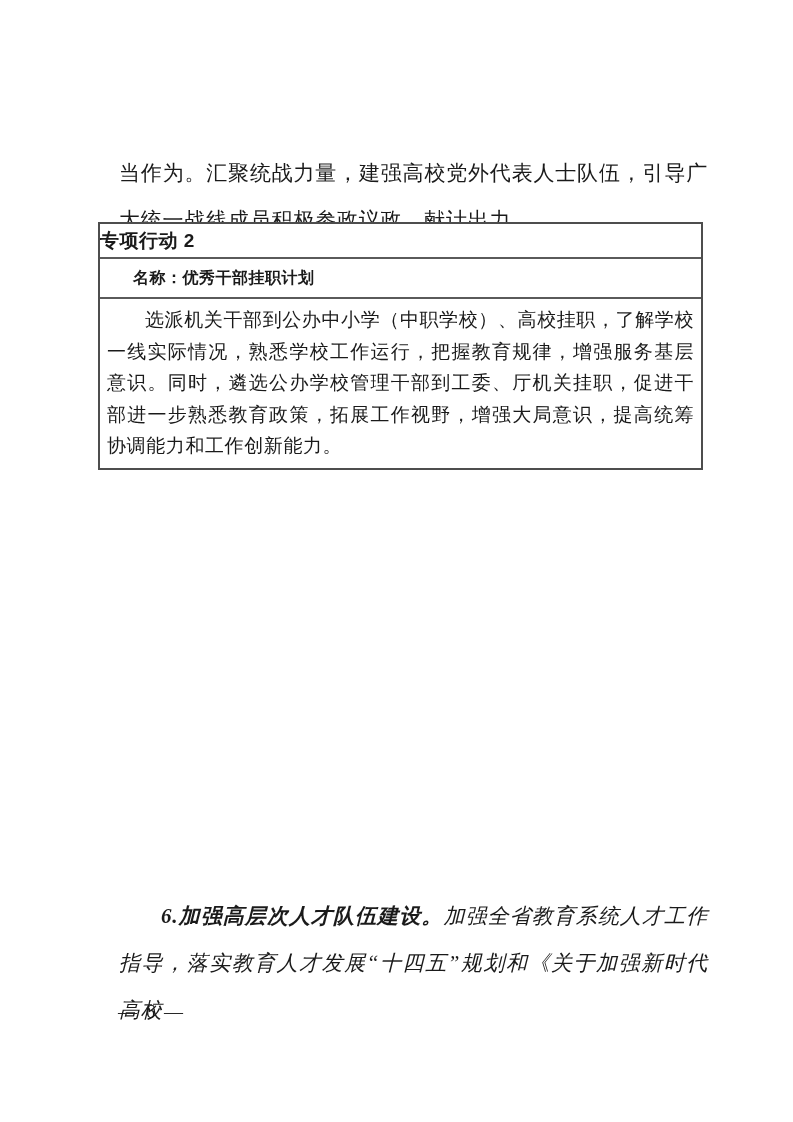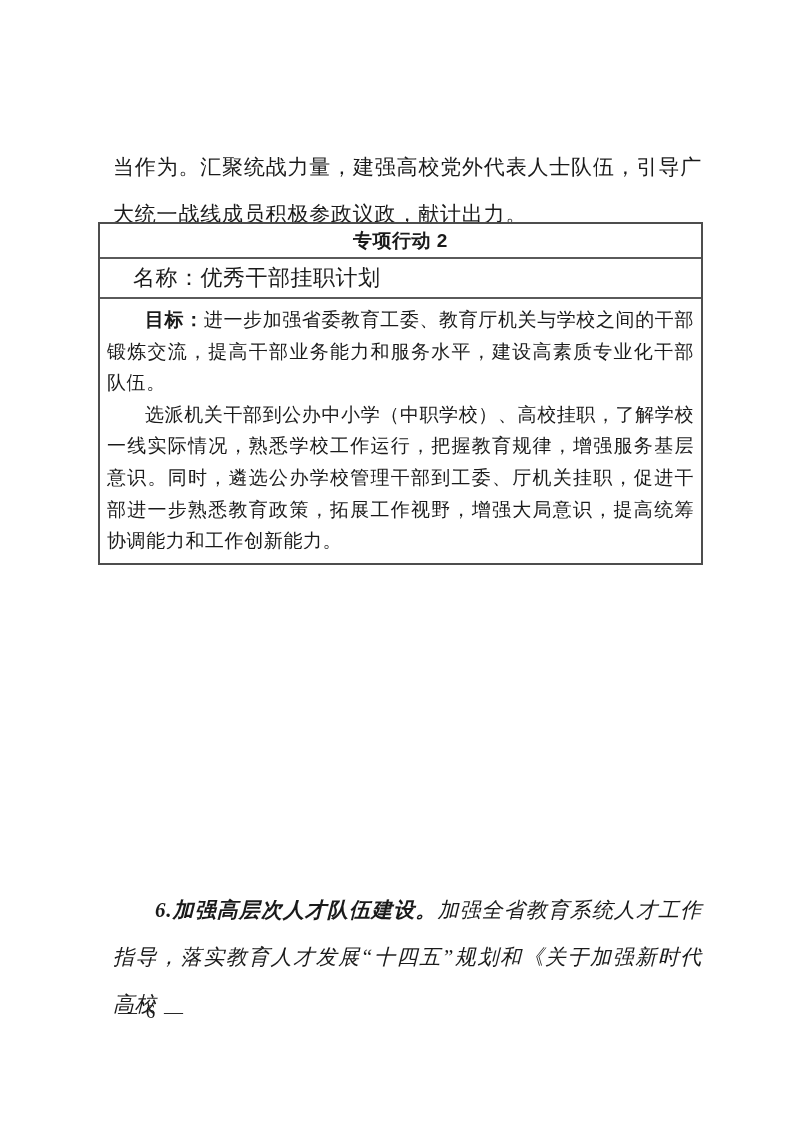--- a/index.html
+++ b/index.html
@@ -14,21 +14,21 @@
     background: #ffffff;
     overflow: hidden;
     font-family: "Liberation Serif", "DejaVu Serif", serif;
     color: #1a1a1a;
   }
   
   .doc-para {
     position: absolute;
     left: 103px;
     width: 589px;
-    margin: 10px;
+    margin: 16px;
     font-size: 21px;
     line-height: 47px;
     letter-spacing: 0.8px;
     text-align: justify;
     word-break: break-all;
   }
   .doc-para.top { top: 134px; }
   .doc-para.bottom { top: 877px; text-indent: 2em; font-style: italic; }
   .doc-para .lead-bold {
     font-weight: bold;
@@ -40,34 +40,33 @@
     top: 222px;
     width: 605px;
     box-sizing: border-box;
     border: 2px solid #4d4d4d;
     background: #ffffff;
   }
   .t-row-title {
     height: 33px;
     line-height: 33px;
     border-bottom: 2px solid #5a5a5a;
-    text-align: center;
     font-family: "Liberation Sans", "DejaVu Sans", sans-serif;
     font-weight: bold;
     font-size: 19px;
     letter-spacing: 0.5px;
   }
   .t-row-name {
     height: 38px;
     line-height: 38px;
     border-bottom: 2px solid #5a5a5a;
     padding-left: 33px;
     font-family: "Liberation Sans", "DejaVu Sans", sans-serif;
-    font-weight: normal;
-    font-size: 22px;
+    font-weight: bold;
+    font-size: 16px;
     letter-spacing: 0.5px;
   }
   .t-body {
     padding: 5px 7px 6px 7px;
   }
   .t-body p {
     margin: 0;
     font-size: 19px;
     line-height: 31.6px;
     letter-spacing: 0.6px;
@@ -93,21 +92,20 @@
 <body>
 
 <div class="page">
 
   <p class="doc-para top">当作为。汇聚统战力量，建强高校党外代表人士队伍，引导广大统一战线成员积极参政议政，献计出力。</p>
 
   <div class="action-table">
     <div class="t-row-title">专项行动 2</div>
     <div class="t-row-name">名称：优秀干部挂职计划</div>
     <div class="t-body">
-      <p><span class="cell-lead">目标：</span><span>进一步加强省委教育工委、教育厅机关与学校之间的干部锻炼交流，提高干部业务能力和服务水平，建设高素质专业化干部队伍。</span></p>
       <p><span class="cell-lead"></span><span>选派机关干部到公办中小学（中职学校）、高校挂职，了解学校一线实际情况，熟悉学校工作运行，把握教育规律，增强服务基层意识。同时，遴选公办学校管理干部到工委、厅机关挂职，促进干部进一步熟悉教育政策，拓展工作视野，增强大局意识，提高统筹协调能力和工作创新能力。</span></p>
     </div>
   </div>
 
   <p class="doc-para bottom"><span class="lead-bold">6.加强高层次人才队伍建设。</span><span>加强全省教育系统人才工作指导，落实教育人才发展“十四五”规划和《关于加强新时代高校</span></p>
 
   <div class="page-number">— 6 —</div>
 
 </div>
 

